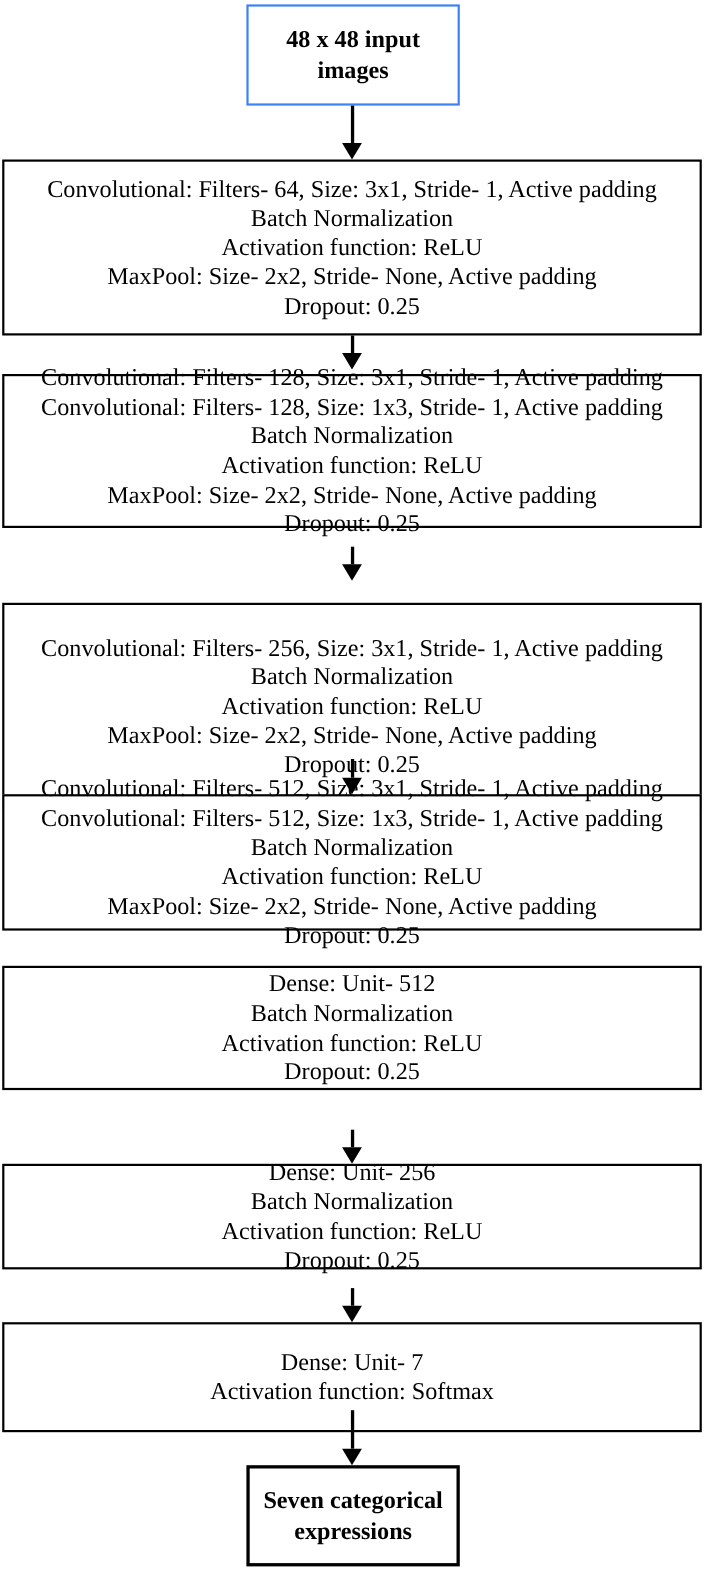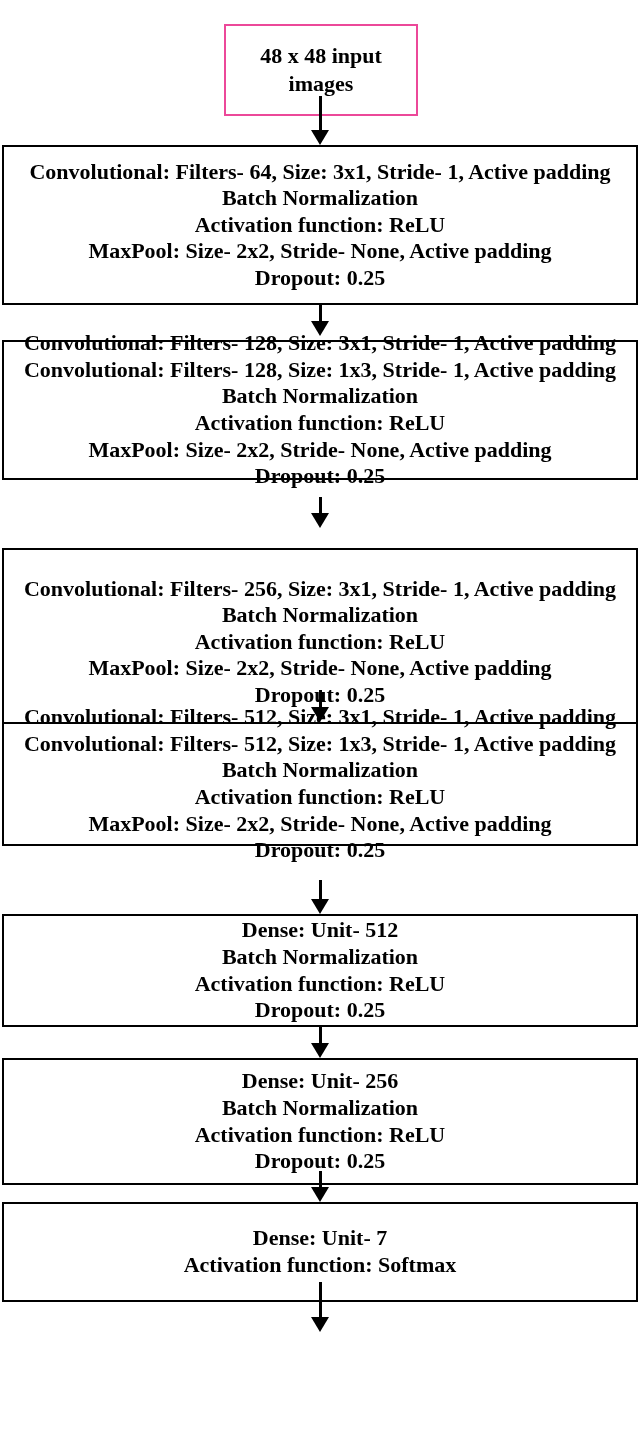--- a/index.html
+++ b/index.html
@@ -18,41 +18,39 @@
   }
   .box {
     position: absolute;
     box-sizing: border-box;
     background: #ffffff;
     display: flex;
     flex-direction: column;
     justify-content: center;
     align-items: center;
     text-align: center;
-    font-weight: bold;
   }
   .wide-block {
     left: 2px;
     width: 636px;
     border: 2px solid #000000;
     font-size: 22px;
     line-height: 26.6px;
   }
   .terminal-box {
     left: 224px;
     width: 194px;
     font-weight: bold;
     font-size: 22px;
     line-height: 28px;
   }
   .input-box {
     top: 4px;
     height: 92px;
-    border: 2px solid #ec4899;
-    margin-top: 20px;
+    border: 2px solid #3b82f6;
   }
   .output-box {
     top: 1332px;
     height: 92px;
     border: 3px solid #000000;
   }
   .arrow {
     position: absolute;
     left: 0;
     width: 100%;
@@ -138,33 +136,33 @@
     <div class="line">Activation function: ReLU</div>
     <div class="line">MaxPool: Size- 2x2, Stride- None, Active padding</div>
     <div class="line">Dropout: 0.25</div>
   </div>
 
   <div class="arrow" style="top:880px;height:34px">
     <div class="arrow-line"></div>
     <div class="arrow-head"></div>
   </div>
 
-  <div class="box wide-block" style="top:914px;height:113px">
+  <div class="box wide-block" style="top:878px;height:113px">
     <div class="line">Dense: Unit- 512</div>
     <div class="line">Batch Normalization</div>
     <div class="line">Activation function: ReLU</div>
     <div class="line">Dropout: 0.25</div>
   </div>
 
   <div class="arrow" style="top:1027px;height:31px">
     <div class="arrow-line"></div>
     <div class="arrow-head"></div>
   </div>
 
-  <div class="box wide-block" style="top:1058px;height:127px">
+  <div class="box wide-block" style="top:1058px;height:96px">
     <div class="line">Dense: Unit- 256</div>
     <div class="line">Batch Normalization</div>
     <div class="line">Activation function: ReLU</div>
     <div class="line">Dropout: 0.25</div>
   </div>
 
   <div class="arrow" style="top:1171px;height:31px">
     <div class="arrow-line"></div>
     <div class="arrow-head"></div>
   </div>
@@ -172,14 +170,18 @@
   <div class="box wide-block" style="top:1202px;height:100px">
     <div class="line">Dense: Unit- 7</div>
     <div class="line">Activation function: Softmax</div>
   </div>
 
   <div class="arrow" style="top:1282px;height:50px">
     <div class="arrow-line"></div>
     <div class="arrow-head"></div>
   </div>
 
+  <div class="box terminal-box output-box">
+    <div class="line">Seven categorical</div>
+    <div class="line">expressions</div>
+  </div>
 
 </div>
 
 </body></html>

